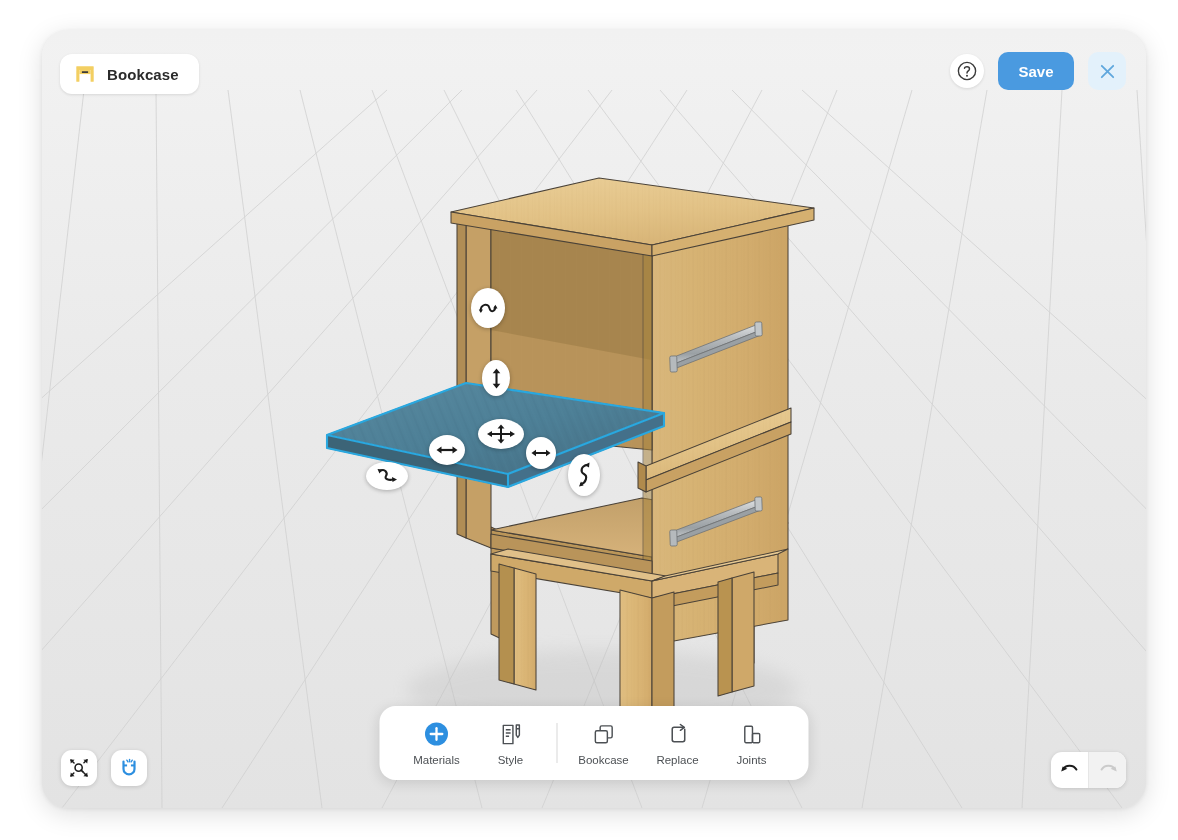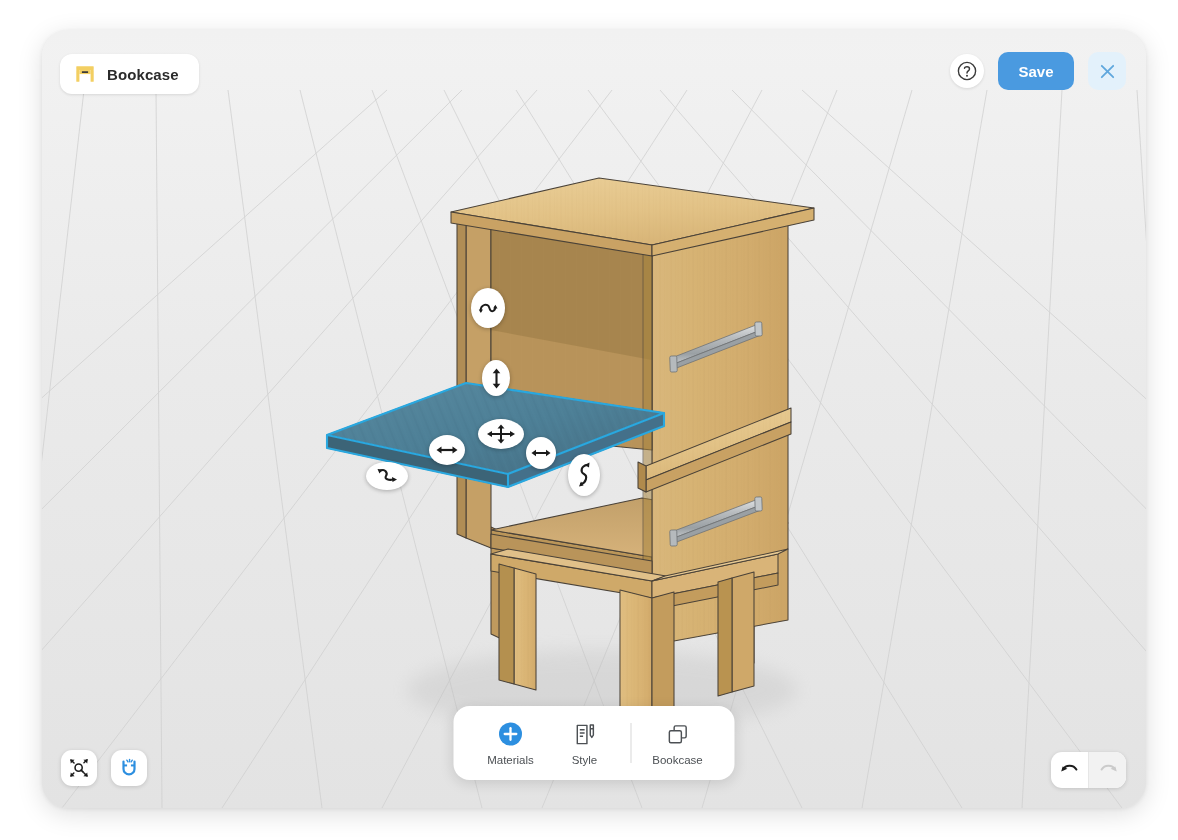--- a/index.html
+++ b/index.html
@@ -443,22 +443,40 @@
       <div class="tool">
         <span class="ticon">
           <svg width="25" height="25" viewBox="0 0 26 26" fill="none" stroke="#4c5054" stroke-width="1.5">
             <rect x="9" y="4" width="12.5" height="12.5" rx="1.6"></rect>
             <rect x="4" y="9" width="12.5" height="12.5" rx="1.6" fill="#fff"></rect>
           </svg>
         </span>
         <span class="tlabel">Bookcase</span>
       </div>
 
-
-
+      <div class="tool">
+        <span class="ticon">
+          <svg width="25" height="25" viewBox="0 0 26 26" fill="none" stroke="#4c5054" stroke-width="1.6">
+            <path d="M18 5.5 h-9 a2 2 0 0 0 -2 2 v11 a2 2 0 0 0 2 2 h9 a2 2 0 0 0 2 -2 v-11" stroke-linecap="round" stroke-linejoin="round"></path>
+            <polyline points="15.5,2.6 19.6,5.6 15.5,8.6" stroke-linecap="round" stroke-linejoin="round"></polyline>
+          </svg>
+        </span>
+        <span class="tlabel">Replace</span>
+      </div>
+
+
+      <div class="tool">
+        <span class="ticon">
+          <svg width="25" height="25" viewBox="0 0 26 26" fill="none" stroke="#4c5054" stroke-width="1.5">
+            <rect x="5.5" y="4.5" width="8" height="17" rx="1.1"></rect>
+            <rect x="13.5" y="12" width="7.5" height="9.5" rx="1.1"></rect>
+          </svg>
+        </span>
+        <span class="tlabel">Joints</span>
+      </div>
 
 
     </div>
 
     <div id="bl-controls">
       <div class="corner-btn">
         <svg width="22" height="22" viewBox="0 0 24 24">
           <circle cx="11.6" cy="11.6" r="3.9" fill="none" stroke="#1b1b1b" stroke-width="1.7"></circle>
           <line x1="14.3" y1="14.3" x2="16.6" y2="16.6" stroke="#1b1b1b" stroke-width="1.9" stroke-linecap="round"></line>
           <g stroke="#1b1b1b" stroke-width="1.6" stroke-linecap="round">

